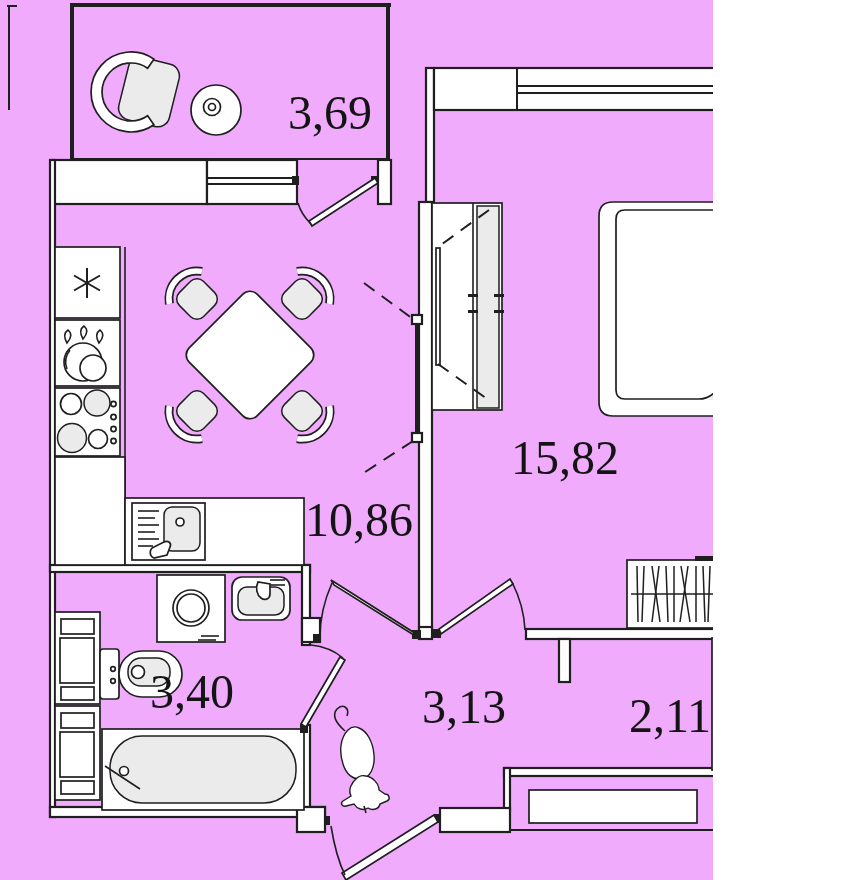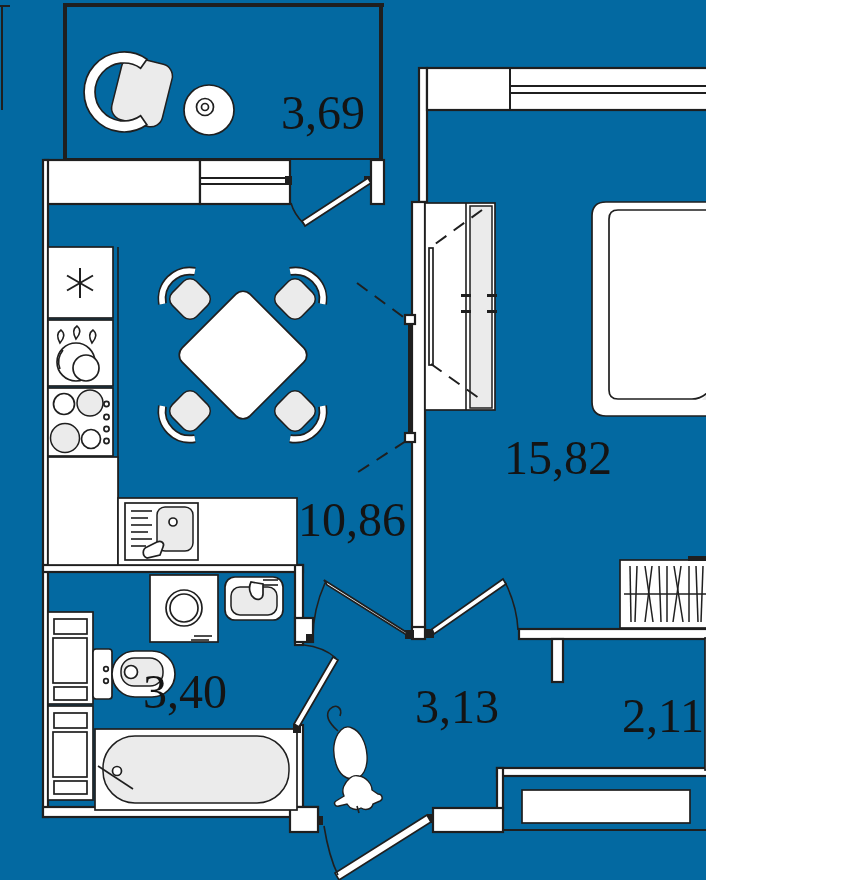--- a/index.html
+++ b/index.html
@@ -1,16 +1,16 @@
 <!DOCTYPE html>
 <html><head>
 <meta charset="utf-8">
 <style>
   html,body{margin:0;padding:0;background:#fff;}
-  #stage{position:relative;width:706px;height:880px;background:#0369a1;overflow:hidden;}
+  #stage{position:relative;width:706px;height:880px;background:#f0abfc;overflow:hidden;padding-left:7px;}
   svg{display:block;}
   .wall{fill:#ffffff;stroke:#1f1f1f;stroke-width:2.2;}
   .ln{fill:none;stroke:#1f1f1f;stroke-width:2;}
   .thin{fill:none;stroke:#1f1f1f;stroke-width:1.6;}
   .furn{fill:#ffffff;stroke:#1f1f1f;stroke-width:1.7;}
   .gray{fill:#ebebeb;stroke:#1f1f1f;stroke-width:1.5;}
   .grayns{fill:#ebebeb;stroke:none;}
   .blk{fill:#1f1f1f;stroke:none;}
   .dash{fill:none;stroke:#1f1f1f;stroke-width:2;stroke-dasharray:13 9;}
   .hatch{stroke:#1f1f1f;stroke-width:1.5;}

